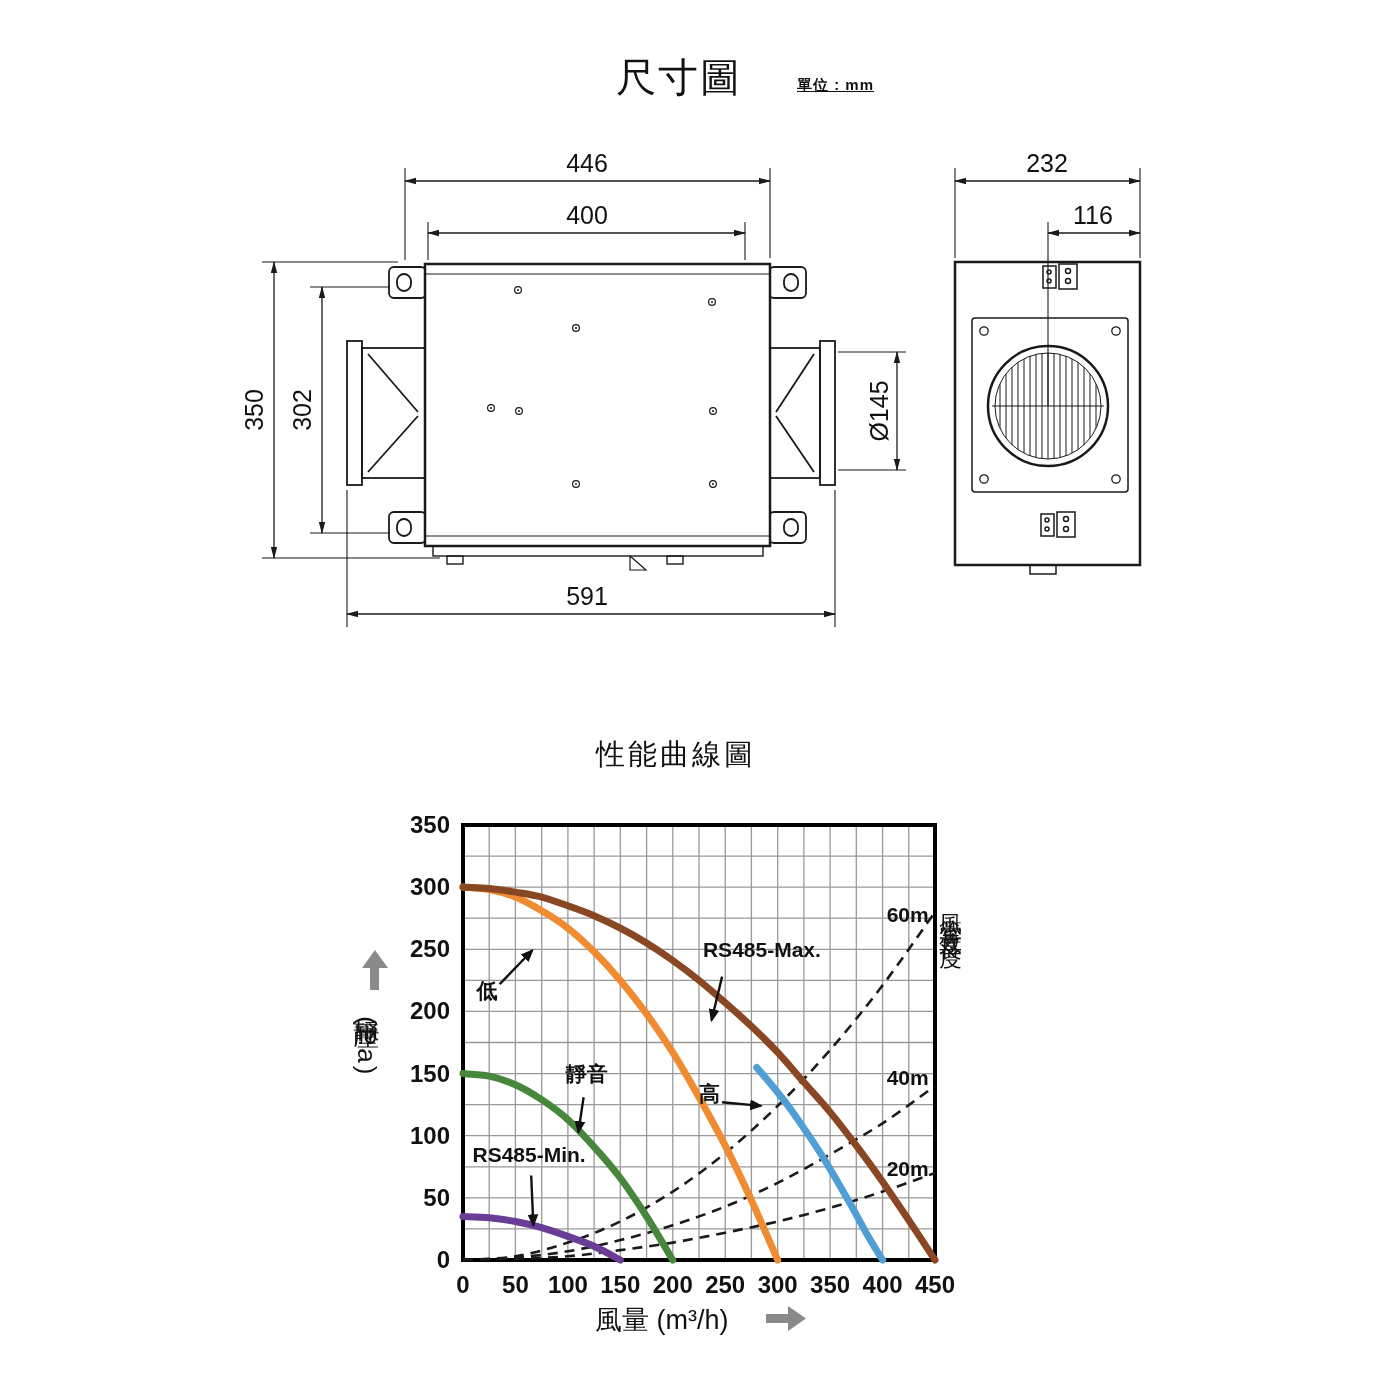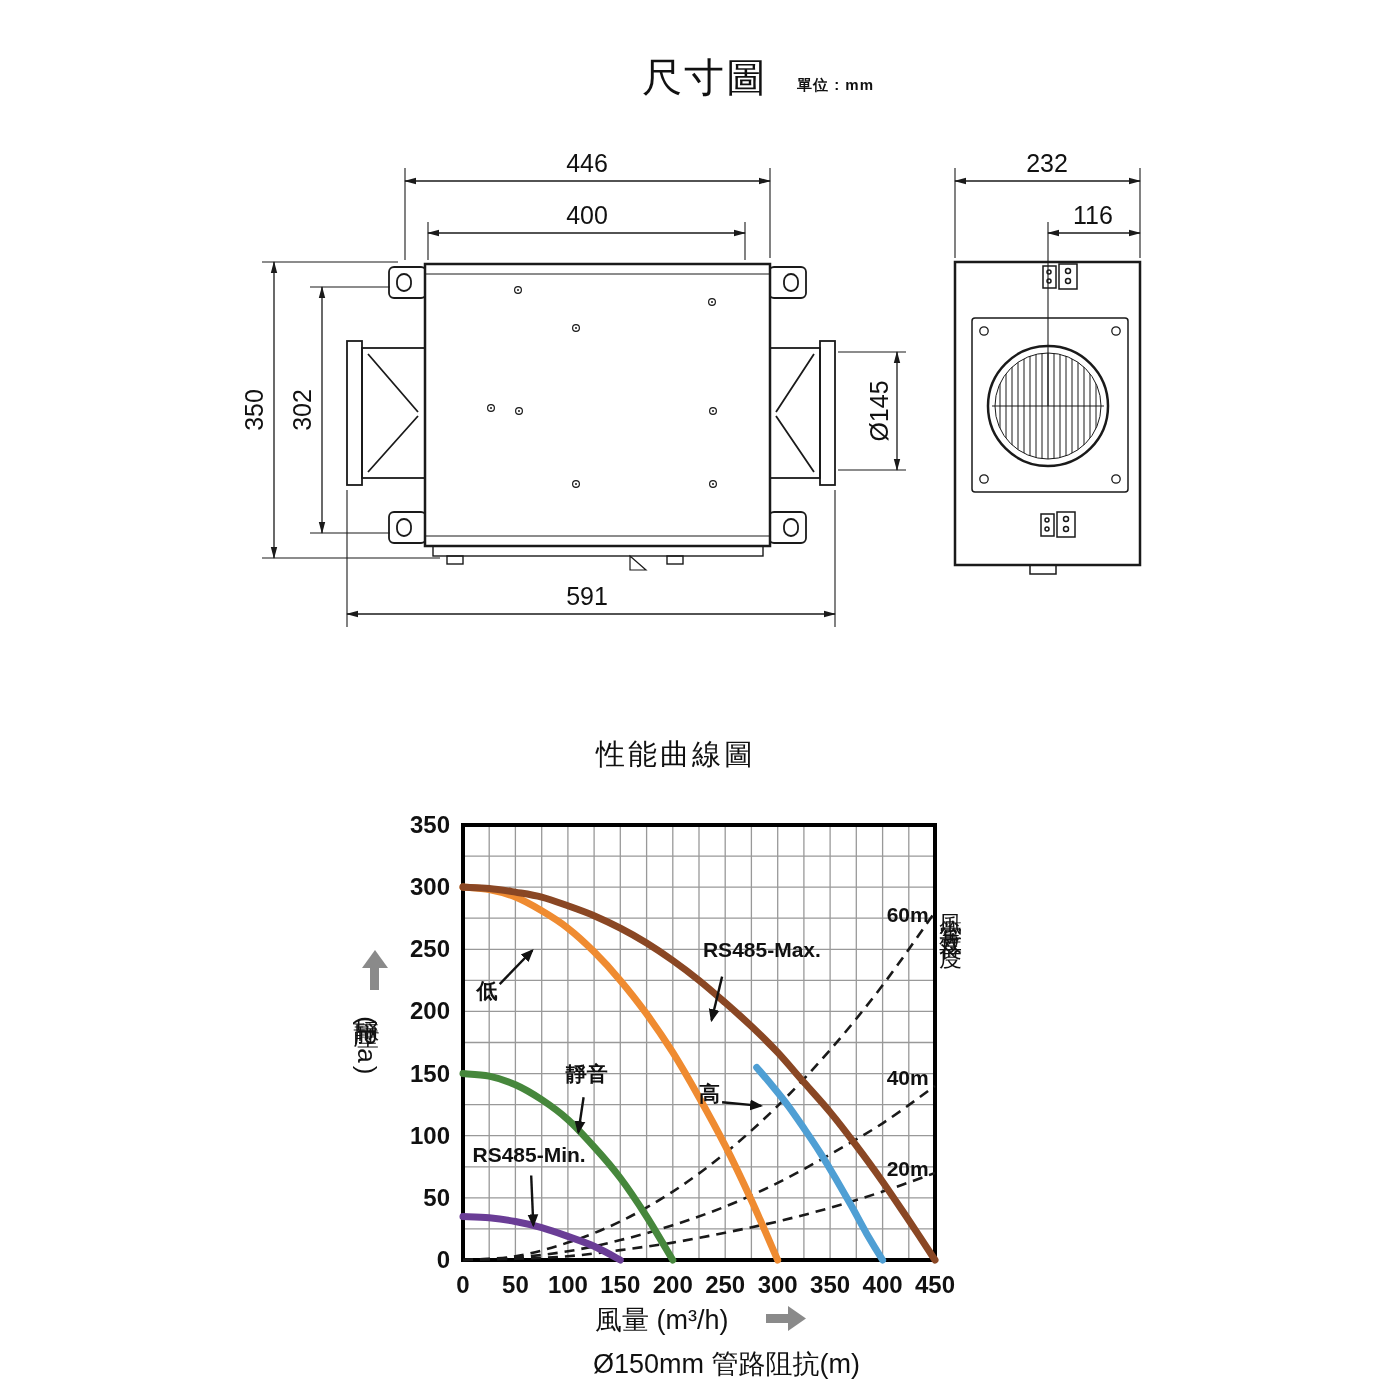--- a/index.html
+++ b/index.html
@@ -1,20 +1,20 @@
 <!DOCTYPE html>
 <html><head>
 <meta charset="utf-8">
 <style>
   html,body{margin:0;padding:0;background:#fff;}
   body{font-family:"Liberation Sans","DejaVu Sans",sans-serif;color:#111;}
   .page{position:relative;width:1400px;height:1400px;background:#fff;overflow:hidden;}
   .abs{position:absolute;}
   .dim-title{font-size:40px;font-weight:500;letter-spacing:2px;}
-  .dim-unit{font-size:15px;font-weight:bold;letter-spacing:1px;}
+  .dim-unit{font-size:15px;font-weight:bold;letter-spacing:1px;text-decoration:underline;}
   .perf-title{font-size:29px;font-weight:500;letter-spacing:3px;}
   .x-axis-title{font-size:27px;font-weight:500;}
   .x-sub-title{font-size:27px;font-weight:500;}
   .v-label{writing-mode:vertical-rl;text-orientation:mixed;}
   .y-axis-title{font-size:26px;font-weight:500;letter-spacing:3px;}
   .right-axis-title{font-size:23px;font-weight:500;letter-spacing:6px;}
   svg text{fill:#111;}
   .dim-label{font-size:25px;text-anchor:middle;}
   .tick{font-weight:bold;font-size:24px;}
   .x-tick{text-anchor:middle;}
@@ -247,21 +247,20 @@
         <text x="709.5" y="1100.9" class="ann-text">高</text>
         <line x1="722.1" y1="1102.2" x2="760.9" y2="1105.9" class="ann-arrow" marker-end="url(#annA)"></line>
         <text x="529.1" y="1161.8" class="ann-text">RS485-Min.</text>
         <line x1="531.2" y1="1175.5" x2="533.3" y2="1225.2" class="ann-arrow" marker-end="url(#annA)"></line>
         <text x="907.7" y="921.9" class="ann-text">60m</text>
         <text x="907.7" y="1084.8" class="ann-text">40m</text>
         <text x="907.7" y="1175.5" class="ann-text">20m</text>
       </g>
   </svg>
 
-  <div class="abs dim-title" style="left:642px;top:50px">尺寸圖</div>
+  <div class="abs dim-title" style="left:616px;top:50px">尺寸圖</div>
   <div class="abs dim-unit" style="left:797px;top:76px">單位 : mm</div>
   <div class="abs perf-title" style="left:596px;top:735px">性能曲線圖</div>
   <div class="abs v-label y-axis-title" style="left:350px;top:1000px">靜壓 (Pa)</div>
   <div class="abs v-label right-axis-title" style="left:936px;top:896px">風管等效長度</div>
   <div class="abs x-axis-title" style="left:595px;top:1302px">風量 (m³/h)</div>
-  <div class="abs x-sub-title" style="left:593px;top:1346px">Ø150mm 管路阻抗(m)</div>
 
 </div>
 
 </body></html>

